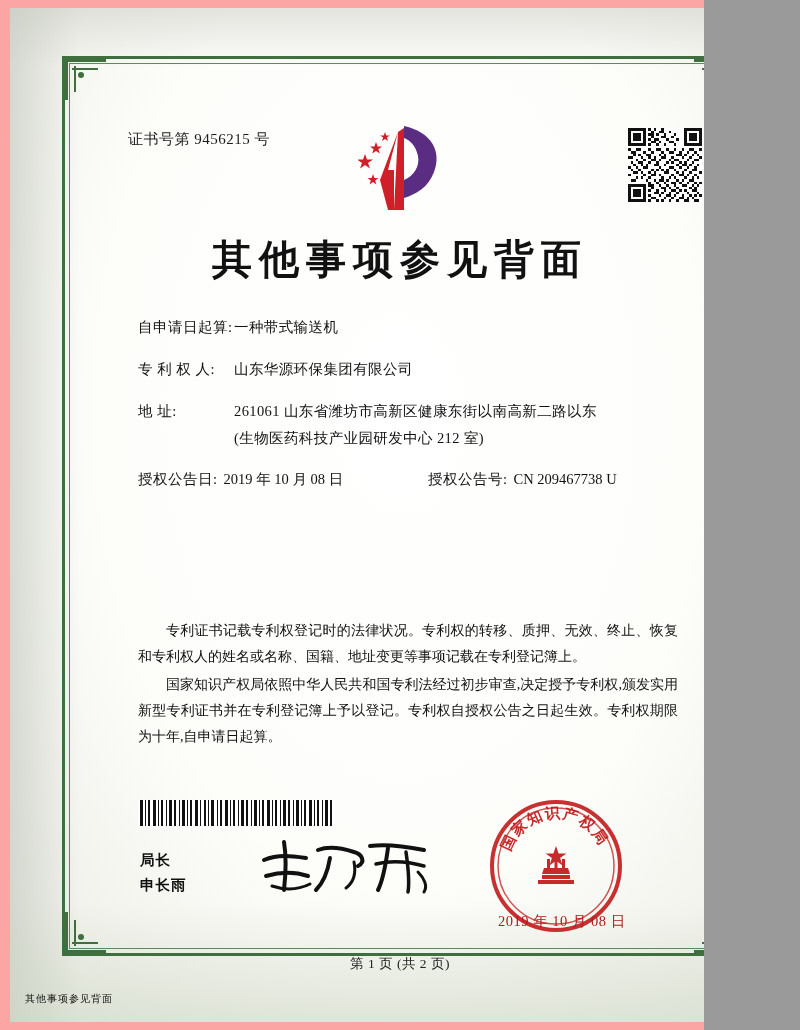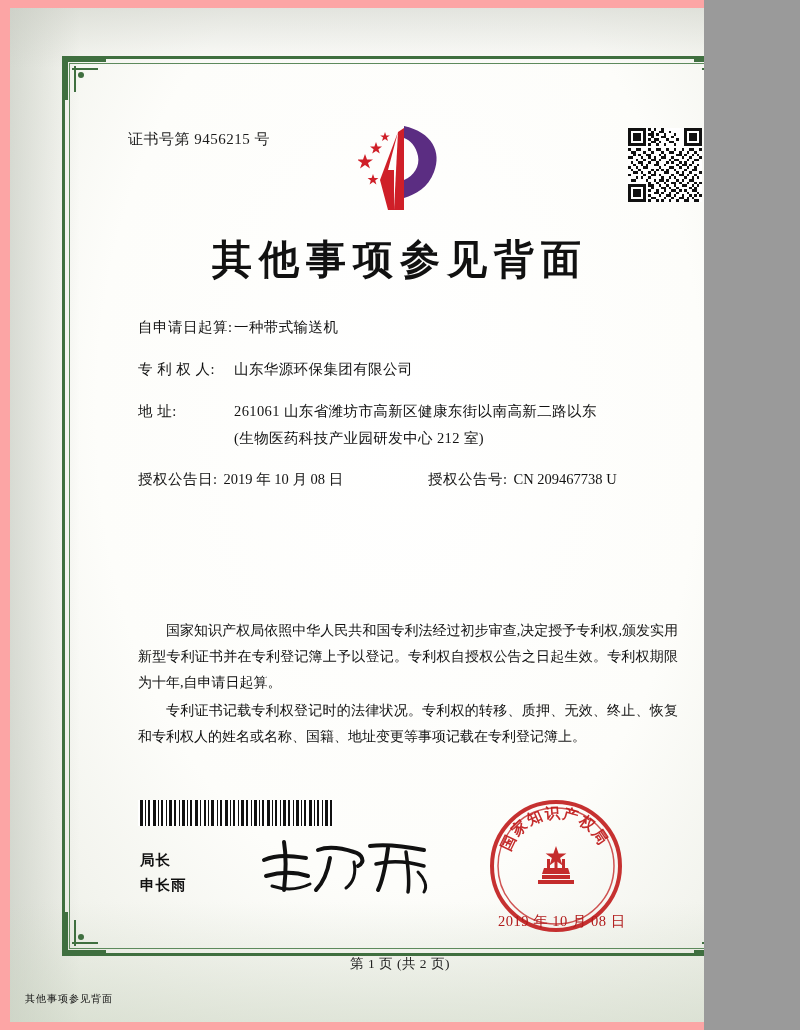--- a/index.html
+++ b/index.html
@@ -560,22 +560,22 @@
         <span class="val">2019 年 10 月 08 日</span>
       </span>
       <span class="seg">
         <span class="lbl2">授权公告号:</span>
         <span class="val">CN 209467738 U</span>
       </span>
     </div>
   </div>
 
   <div class="para">
+    <p>专利证书记载专利权登记时的法律状况。专利权的转移、质押、无效、终止、恢复和专利权人的姓名或名称、国籍、地址变更等事项记载在专利登记簿上。</p>
     <p>国家知识产权局依照中华人民共和国专利法经过初步审查,决定授予专利权,颁发实用新型专利证书并在专利登记簿上予以登记。专利权自授权公告之日起生效。专利权期限为十年,自申请日起算。</p>
-    <p>专利证书记载专利权登记时的法律状况。专利权的转移、质押、无效、终止、恢复和专利权人的姓名或名称、国籍、地址变更等事项记载在专利登记簿上。</p>
   </div>
 
   <div class="barcode">
     <svg width="196" height="26" viewBox="0 0 196 26" shape-rendering="crispEdges">
       <rect width="196" height="26" fill="#ffffff"></rect>
       <g fill="#111">
         <rect x="2" y="0" width="3" height="26"></rect>
           <rect x="7" y="0" width="1" height="26"></rect>
         <rect x="10" y="0" width="2" height="26"></rect>
           <rect x="15" y="0" width="3" height="26"></rect>

